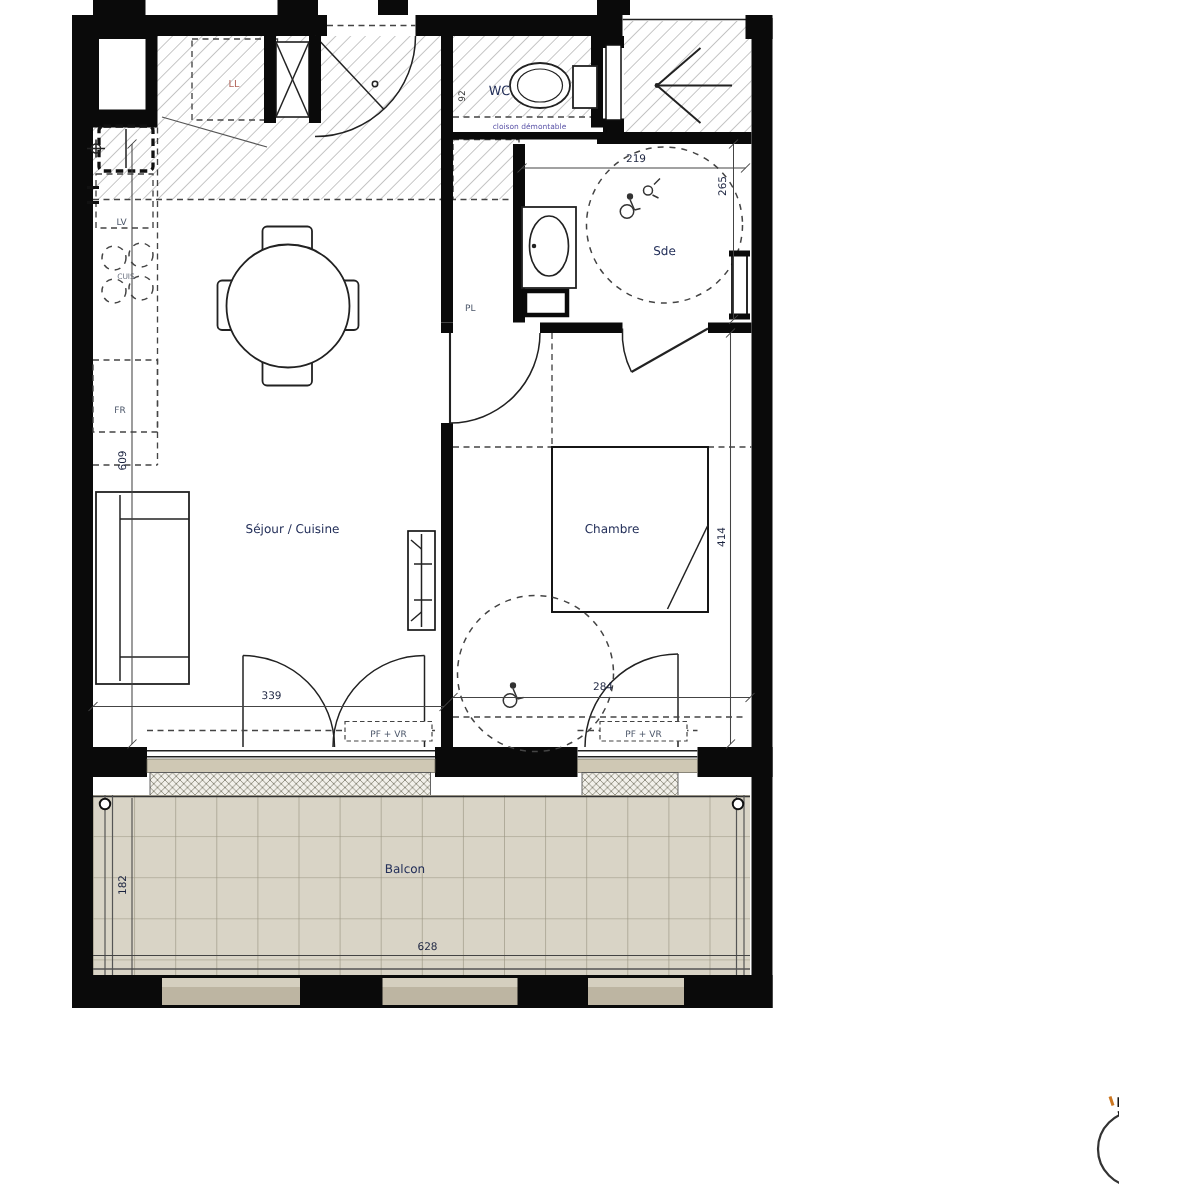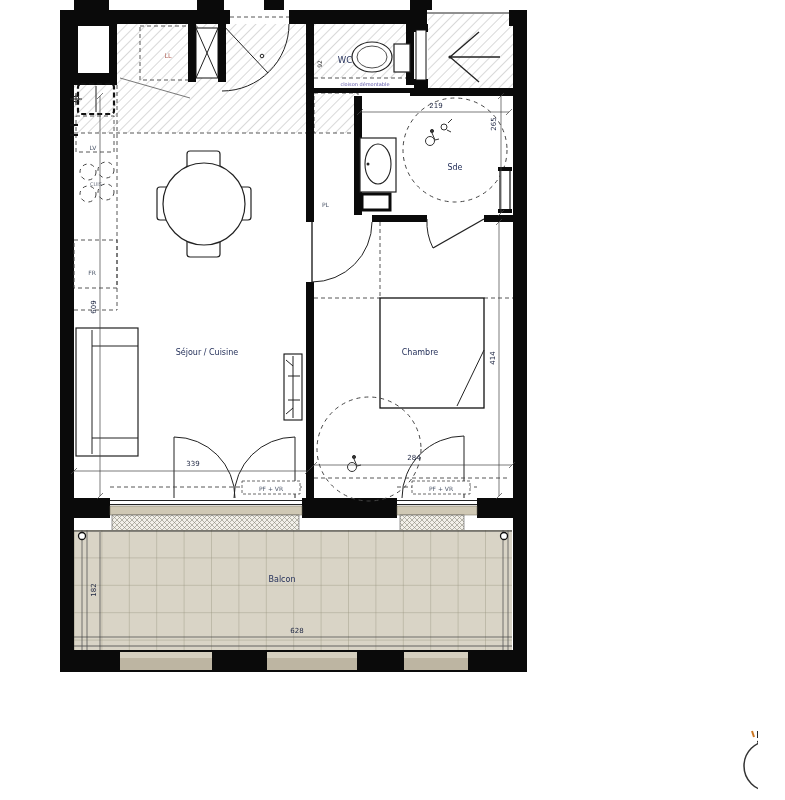--- a/index.html
+++ b/index.html
@@ -1,17 +1,17 @@
 <!DOCTYPE html>
 <html><head>
 <meta charset="utf-8">
 <style>
   html,body{margin:0;padding:0;background:#ffffff;}
   .stage{position:relative;width:746px;height:800px;background:#fff;overflow:hidden;
-         font-family:"DejaVu Sans", "Liberation Sans", sans-serif;margin-left:12px;}
+         font-family:"DejaVu Sans", "Liberation Sans", sans-serif;}
   svg{display:block;}
   text{font-family:"DejaVu Sans","Liberation Sans",sans-serif;}
   .room-label{fill:#24305a;font-size:8px;}
   .dim{fill:#1c2440;font-size:7px;}
   .small-label{fill:#4a5568;font-size:6px;}
   .tiny-label{fill:#6b7280;font-size:5px;}
   .note{fill:#5c55a8;font-size:5px;}
   .wall{fill:#0a0a0a;stroke:none;}
   .thin{stroke:#222;stroke-width:1;fill:none;}
   .furn{stroke:#222;stroke-width:1.2;fill:#ffffff;}

